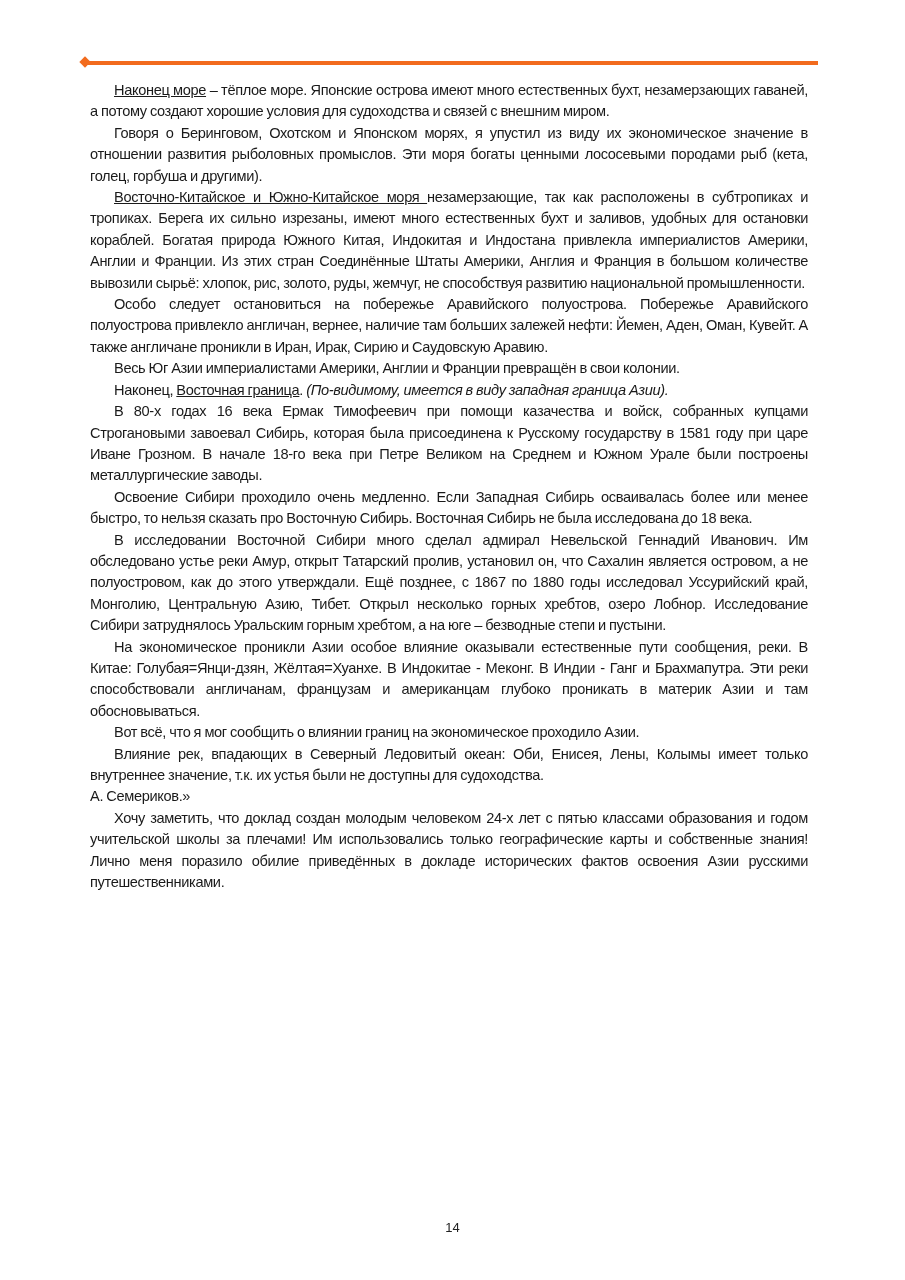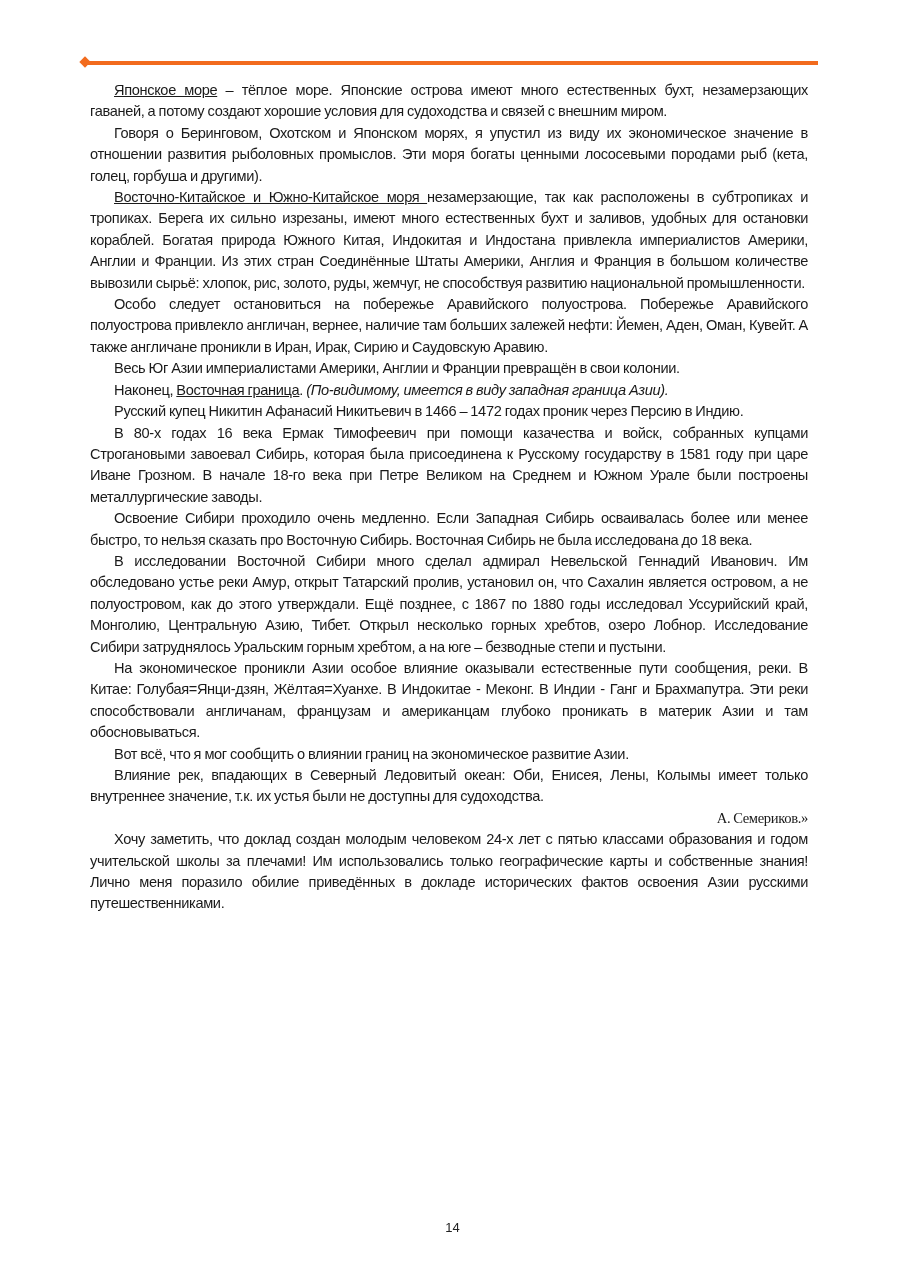--- a/index.html
+++ b/index.html
@@ -16,43 +16,42 @@
     position: absolute; left: 90px; top: 80px; width: 718px;
     font-family: "Liberation Sans", sans-serif;
     font-size: 14.6px; line-height: 21.4px; color: #1a1a1a;
     text-align: justify;
     letter-spacing: -0.35px;
     word-spacing: -0.5px;
   }
   .content p { margin: 0; text-indent: 24px; }
   .u { text-decoration: underline; }
   .i { font-style: italic; }
-  .sig { text-align: right; text-indent: 0 !important; font-family: Liberation Serif, serif; }
+  .sig { text-align: left; text-indent: 0 !important; }
   .page-number {
     position: absolute; left: 0; width: 905px; top: 1220px; text-align: center;
     font-family: "Liberation Sans", sans-serif; font-size: 13px; color: #222;
   }
 </style>
 </head>
 <body>
 
 <div class="diamond"></div>
 <div class="rule"></div>
 
 <div class="content">
-  <p><span class="u">Японское море</span><span> – тёплое море. Японские острова имеют много естественных бухт, незамерзающих гаваней, а потому создают хорошие условия для судоходства и связей с внешним миром.</span></p>
+  <p><span class="u">Наконец море</span><span> – тёплое море. Японские острова имеют много естественных бухт, незамерзающих гаваней, а потому создают хорошие условия для судоходства и связей с внешним миром.</span></p>
   <p><span>Говоря о Беринговом, Охотском и Японском морях, я упустил из виду их экономическое значение в отношении развития рыболовных промыслов. Эти моря богаты ценными лососевыми породами рыб (кета, голец, горбуша и другими).</span></p>
   <p><span class="u">Восточно-Китайское и Южно-Китайское моря </span><span>незамерзающие, так как расположены в субтропиках и тропиках. Берега их сильно изрезаны, имеют много естественных бухт и заливов, удобных для остановки кораблей. Богатая природа Южного Китая, Индокитая и Индостана привлекла империалистов Америки, Англии и Франции. Из этих стран Соединённые Штаты Америки, Англия и Франция в большом количестве вывозили сырьё: хлопок, рис, золото, руды, жемчуг, не способствуя развитию национальной промышленности.</span></p>
   <p><span>Особо следует остановиться на побережье Аравийского полуострова. Побережье Аравийского полуострова привлекло англичан, вернее, наличие там больших залежей нефти: Йемен, Аден, Оман, Кувейт. А также англичане проникли в Иран, Ирак, Сирию и Саудовскую Аравию.</span></p>
   <p><span>Весь Юг Азии империалистами Америки, Англии и Франции превращён в свои колонии.</span></p>
   <p><span>Наконец, </span><span class="u">Восточная граница</span><span>. </span><span class="i">(По-видимому, имеется в виду западная граница Азии).</span></p>
-  <p><span>Русский купец Никитин Афанасий Никитьевич в 1466 – 1472 годах проник через Персию в Индию.</span></p>
   <p><span>В 80-х годах 16 века Ермак Тимофеевич при помощи казачества и войск, собранных купцами Строгановыми завоевал Сибирь, которая была присоединена к Русскому государству в 1581 году при царе Иване Грозном. В начале 18-го века при Петре Великом  на Среднем и Южном Урале были построены металлургические заводы.</span></p>
   <p><span>Освоение Сибири проходило очень медленно. Если Западная Сибирь осваивалась более или менее быстро, то нельзя сказать про Восточную Сибирь. Восточная Сибирь не была исследована до 18 века.</span></p>
   <p><span>В исследовании Восточной Сибири много сделал адмирал Невельской Геннадий Иванович. Им обследовано устье реки Амур, открыт Татарский пролив, установил он, что Сахалин является островом, а не полуостровом, как до этого утверждали. Ещё позднее, с 1867 по 1880 годы исследовал Уссурийский край, Монголию, Центральную Азию, Тибет. Открыл несколько горных хребтов, озеро Лобнор. Исследование Сибири затруднялось Уральским горным хребтом, а на юге – безводные степи и пустыни.</span></p>
   <p><span>На экономическое проникли Азии особое влияние оказывали естественные пути сообщения, реки. В Китае: Голубая=Янци-дзян, Жёлтая=Хуанхе. В Индокитае - Меконг. В Индии - Ганг и Брахмапутра. Эти реки способствовали англичанам, французам и американцам глубоко проникать в материк Азии и там обосновываться.</span></p>
-  <p><span>Вот всё, что я мог сообщить о влиянии границ на экономическое развитие Азии.</span></p>
+  <p><span>Вот всё, что я мог сообщить о влиянии границ на экономическое проходило Азии.</span></p>
   <p><span>Влияние рек, впадающих в Северный Ледовитый океан: Оби, Енисея, Лены, Колымы имеет только внутреннее значение, т.к. их устья были не доступны для судоходства.</span></p>
   <p class="sig">А. Семериков.»</p>
   <p><span>Хочу заметить, что доклад создан молодым человеком 24-х лет с пятью классами образования и годом учительской школы за плечами! Им использовались только географические карты и собственные знания! Лично меня поразило обилие приведённых в докладе исторических фактов освоения Азии русскими путешественниками.</span></p>
 </div>
 
 <div class="page-number">14</div>
 
 </body></html>

